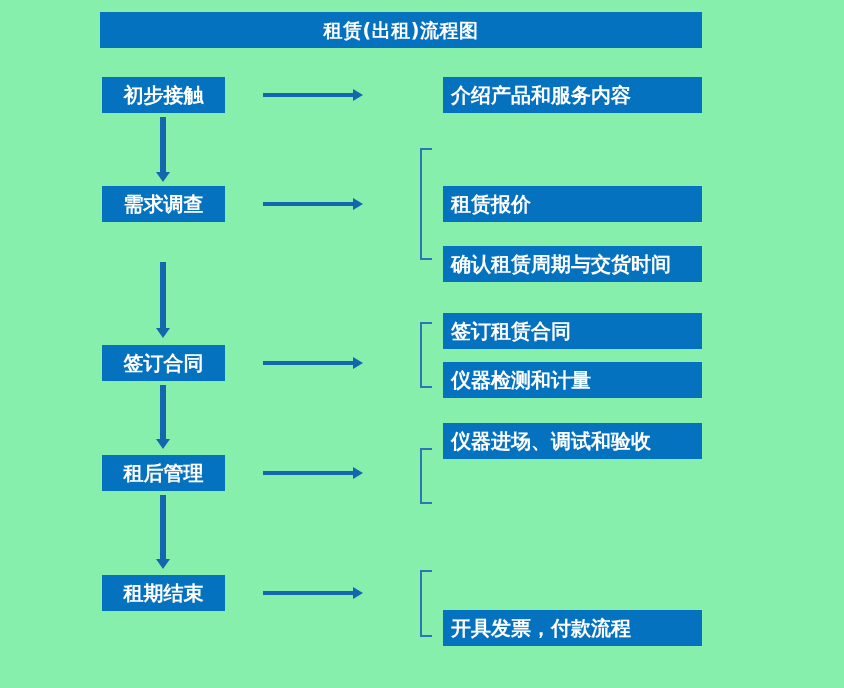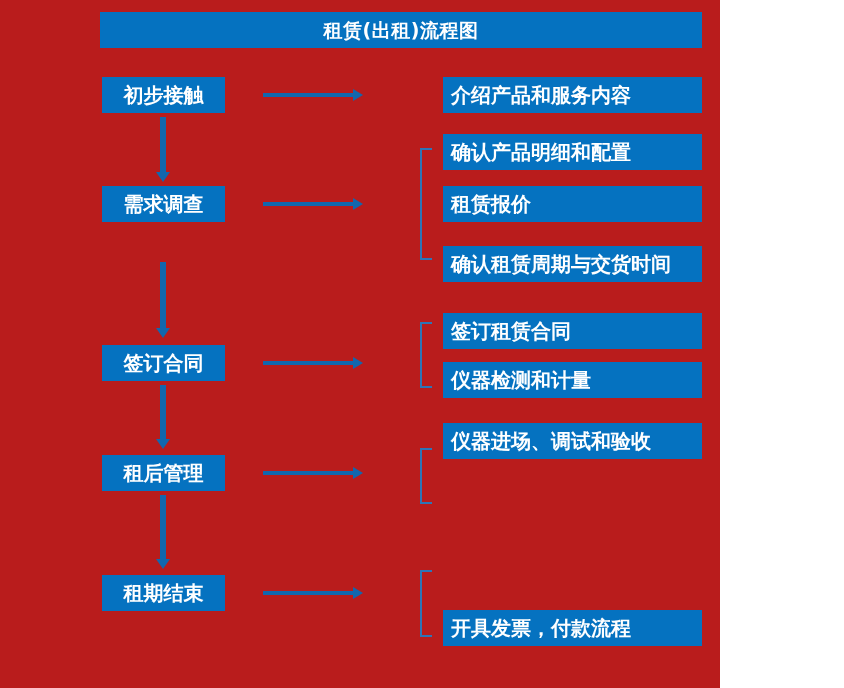--- a/index.html
+++ b/index.html
@@ -6,23 +6,23 @@
   html, body {
     margin: 0;
     padding: 0;
     background: #ffffff;
   }
   body {
     font-family: "DejaVu Sans", "Liberation Sans", sans-serif;
   }
   #canvas {
     position: relative;
-    width: 720px;
+    width: 844px;
     height: 688px;
-    background: #b91c1c;
+    background: #86efac;
     overflow: hidden;
     text-align: right;
   }
 
   
   .title-bar {
     position: absolute;
     left: 100px;
     top: 12px;
     width: 602px;
@@ -149,21 +149,20 @@
 
   <div class="box stage" style="top:186px;">需求调查</div>
 
   <div class="h-arrow" style="top:197px;">
     <span class="shaft"></span>
     <span class="head"></span>
   </div>
 
   <div class="bracket" style="top:148px; height:112px;"></div>
 
-  <div class="box detail" style="top:134px;">确认产品明细和配置</div>
 
   <div class="box detail" style="top:186px;">租赁报价</div>
 
   <div class="box detail" style="top:246px;">确认租赁周期与交货时间</div>
 
   <div class="v-arrow" style="top:262px; height:76px;">
     <span class="shaft" style="height:66px;"></span>
     <span class="head" style="top:66px;"></span>
   </div>
 

